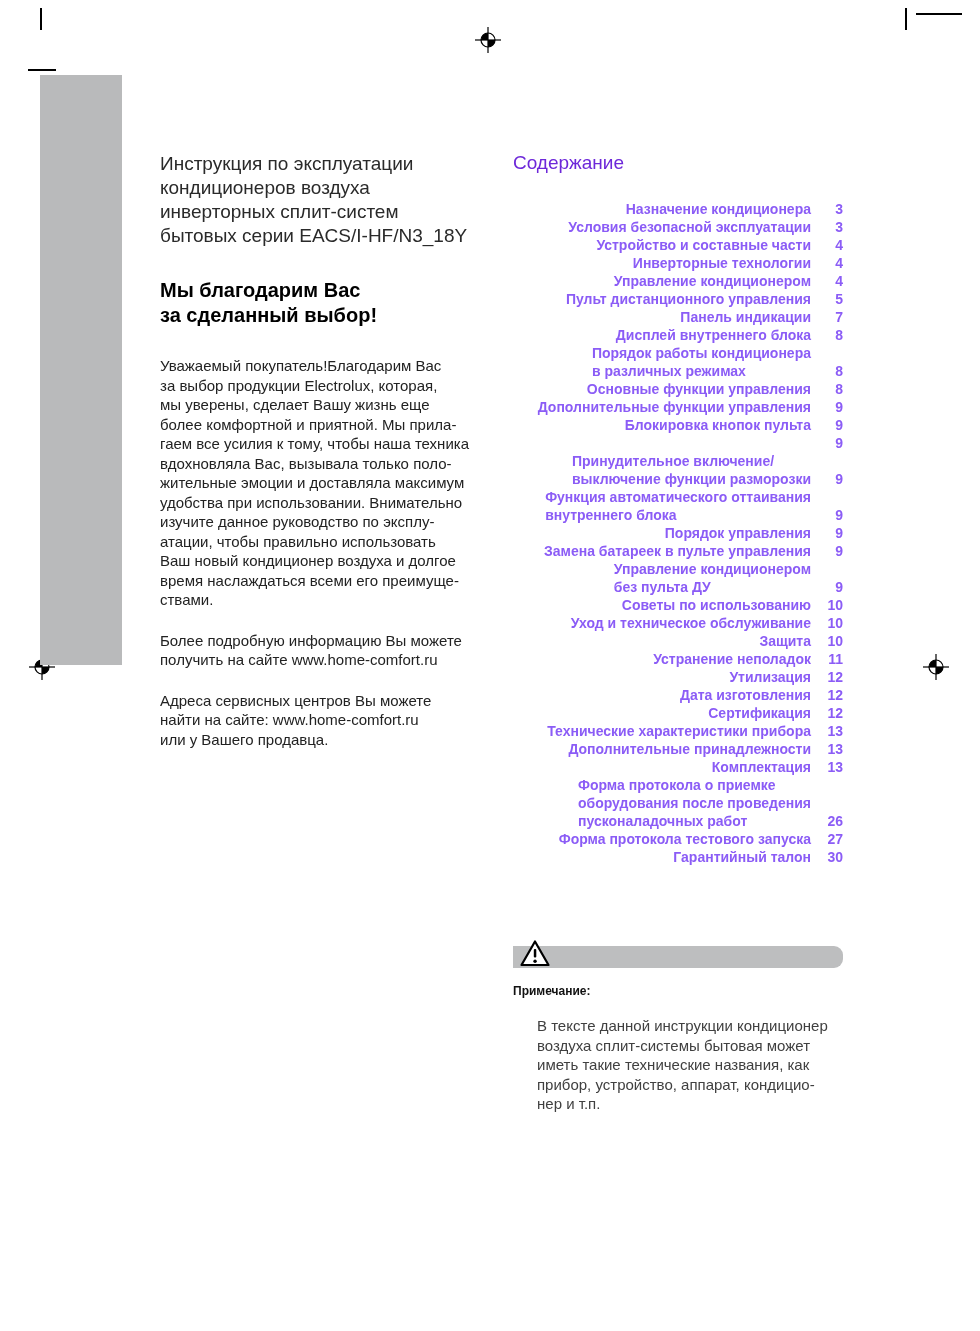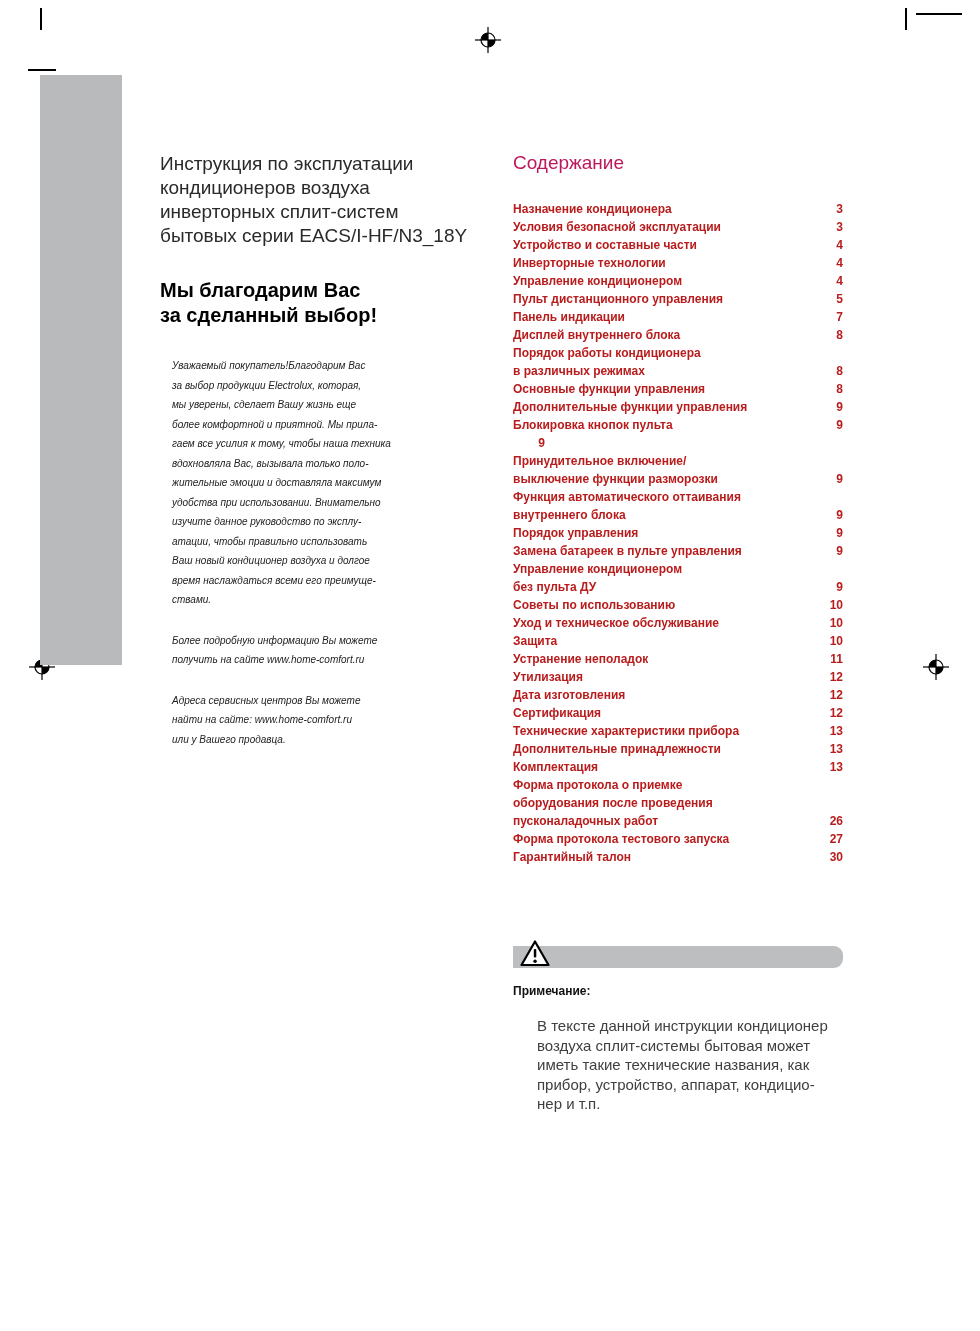--- a/index.html
+++ b/index.html
@@ -12,27 +12,27 @@
   
   .reg { position:absolute; width:26px; height:26px; }
   
   .gray-bar { position:absolute; left:40px; top:75px; width:82px; height:590px; background:#b9babb; }
 
   .col-left { position:absolute; left:160px; top:152px; width:340px; }
   .doc-title { font-size:19px; line-height:24px; font-weight:400; color:#2a2a2a;
                white-space:pre-line; margin:0 0 30px 0; }
   .greeting  { font-size:20px; line-height:25px; font-weight:700; color:#000000;
                white-space:pre-line; margin:0 0 28px 0; }
-  .para      { font-size:10px; line-height:19.5px; white-space:pre-line; margin:0 0 21px 12px; color:#222;font-style:italic; }
+  .para      { font-size:15px; line-height:19.5px; white-space:pre-line; margin:0 0 21px 0; color:#222; }
 
   .col-right { position:absolute; left:513px; top:152px; width:330px; }
-  .toc-heading { font-size:19px; font-weight:400; color:#be185d; margin:0 0 26px 0; }
+  .toc-heading { font-size:19px; font-weight:400; color:#6d28d9; margin:0 0 26px 0; }
   .toc-list { display:block; }
-  .toc-row { display:flex; justify-content:space-between; align-items:flex-end;
-             font-weight:700; font-size:12px; line-height:18px; color:#b91c1c; }
+  .toc-row { display:flex; justify-content:flex-end; align-items:flex-end;
+             font-weight:700; font-size:14px; line-height:18px; color:#8b5cf6; }
   .toc-label { white-space:pre-line; }
   .toc-page { text-align:right; min-width:26px; padding-left:6px; }
 
   .note { position:absolute; left:513px; top:946px; width:330px; }
   .note-bar { position:relative; height:22px; background:#bdbebf; border-radius:0 9px 9px 0; margin-bottom:16px; }
   .warning-icon { position:absolute; left:6px; top:-7px; }
   .note-title { font-weight:700; font-size:12px; color:#111; margin:0 0 18px 0; }
   .note-text { font-size:15px; line-height:19.5px; white-space:pre-line; margin:0 0 0 24px; color:#404040; }
 </style>
 </head>

